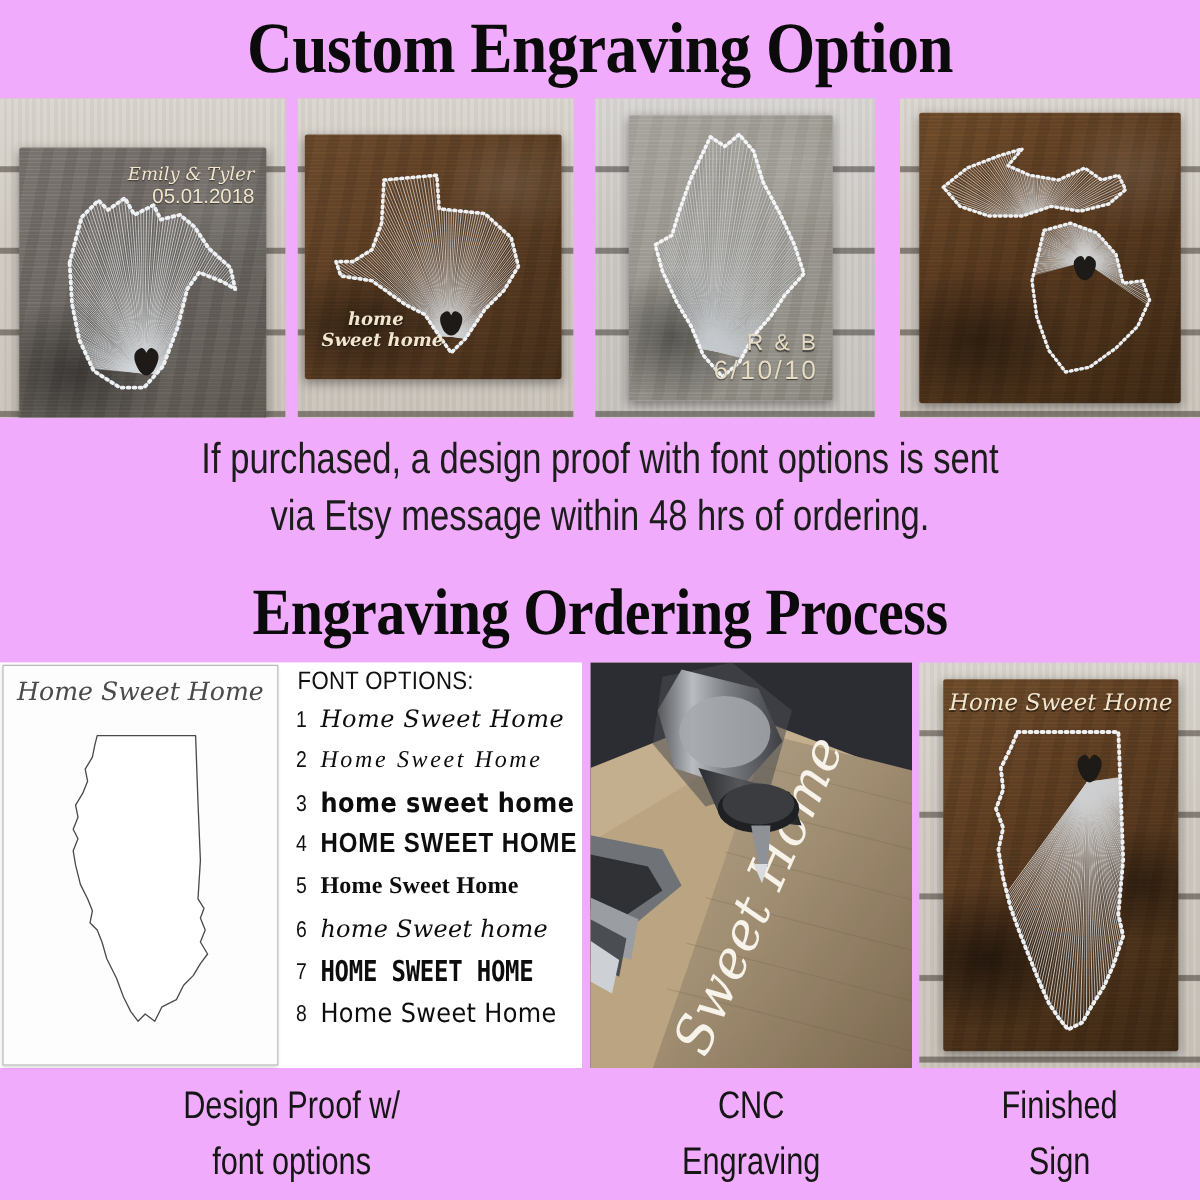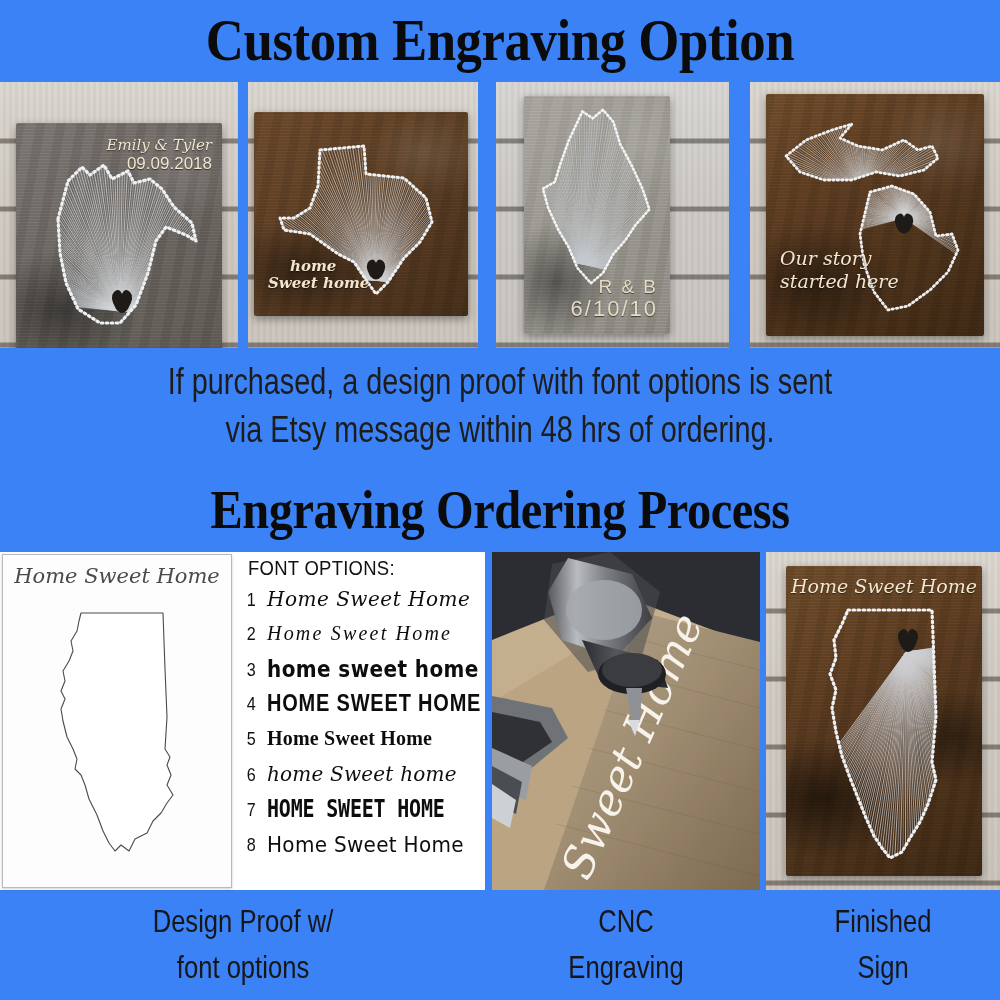--- a/index.html
+++ b/index.html
@@ -7,21 +7,21 @@
     padding: 0;
     background: #ffffff;
   }
   body {
     width: 1000px;
     height: 1000px;
     overflow: hidden;
     font-family: "Liberation Sans", sans-serif;
     color: #111111;
   }
-  .page { position: relative; width: 1000px; height: 1000px; background: #3b82f6; }
+  .page { position: relative; width: 1000px; height: 1000px; background: #f0abfc; }
 
   
   .heading {
     position: absolute;
     left: 0; width: 1000px;
     text-align: center;
     font-family: "Liberation Serif", "DejaVu Serif", serif;
     font-weight: 700;
     color: #0b0b0b;
     transform: scaleX(0.88);
@@ -400,21 +400,21 @@
                 <line x1="104" y1="188" x2="323.73" y2="199.00" opacity="0.56"></line>
               </g>
           </g>
           <path d="M42,96 L52,58 L66,44 L74,52 L88,42 L96,56 L112,48 L118,60 L134,56 L146,66 L158,84
                    L176,100 L180,118 L170,112 L150,104 L140,118 L132,150 L120,182 L104,200 L84,200
                    L62,186 L50,160 L44,130 Z" fill="none" stroke="#eef1f4" stroke-width="3.2" stroke-linejoin="round" stroke-dasharray="1.6 3.4" stroke-linecap="round"></path>
           <path d="M100,186 q-7,-12 -2,-17 q5,-5 8,2 q3,-7 8,-2 q5,5 -2,17 q-6,8 -12,0 Z" fill="#1d1a17"></path>
         </svg>
         <div class="engrave" style="right:10px; top:14px; font-size:15px; text-align:right;">
           <span>Emily &amp; Tyler</span><br>
-          <span style="font-size:17px; font-style:normal; font-family:'Liberation Sans',sans-serif;">09.09.2018</span>
+          <span style="font-size:17px; font-style:normal; font-family:'Liberation Sans',sans-serif;">05.01.2018</span>
         </div>
       </div>
     </div>
 
     <div class="photo" id="photo-texas">
       <div class="wall"></div>
       <div class="board dark-brown" style="left:6px; top:30px; width:214px; height:204px;">
         <div class="grain"></div>
           <div class="blotch"></div>
         <svg class="stringart" viewBox="0 0 214 204">
@@ -600,21 +600,21 @@
         </svg>
         <div class="engrave" style="left:14px; bottom:23px; font-size:15px; line-height:1.18;font-weight:bold;">
           <span style="margin-left:22px; display:inline-block;">home</span><br>
           <span>Sweet home</span>
         </div>
       </div>
     </div>
 
     <div class="photo" id="photo-maine">
       <div class="wall gray"></div>
-      <div class="board gray-paint" style="left:28px; top:14px; width:146px; height:238px;">
+      <div class="board gray-paint" style="left:28px; top:14px; width:170px; height:238px;">
         <div class="grain"></div>
           <div class="blotch"></div>
         <svg class="stringart" viewBox="0 0 170 238">
           <defs>
             <clipPath id="clipME">
               <path d="M68,18 L80,26 L92,16 L104,30 L112,56 L126,82 L138,108 L146,132 L130,150
                        L118,168 L104,184 L92,206 L78,218 L62,200 L52,176 L40,156 L28,130 L22,108
                        L36,100 L42,80 L52,52 Z"></path>
             </clipPath>
           </defs>
@@ -1104,24 +1104,20 @@
                 <line x1="138" y1="124" x2="297.62" y2="227.06" opacity="0.96"></line>
                 <line x1="138" y1="124" x2="294.81" y2="231.28" opacity="0.78"></line>
               </g>
           </g>
           <path d="M20,62 L40,46 L66,36 L86,30 L74,44 L92,52 L116,56 L138,46 L152,56 L166,52
                    L172,64 L158,76 L134,82 L110,78 L86,86 L58,86 L34,78 Z" fill="none" stroke="#eef1f4" stroke-width="2.8" stroke-linejoin="round" stroke-dasharray="1.4 3" stroke-linecap="round"></path>
           <path d="M104,98 L126,92 L148,100 L164,118 L170,142 L186,140 L192,156 L182,178
                    L164,196 L142,212 L122,216 L108,198 L98,170 L94,140 Z" fill="none" stroke="#eef1f4" stroke-width="2.8" stroke-linejoin="round" stroke-dasharray="1.4 3" stroke-linecap="round"></path>
           <path d="M132,136 q-6,-11 -1,-15 q5,-4 7,2 q2,-6 7,-2 q5,4 -1,15 q-6,7 -12,0 Z" fill="#1d1a17"></path>
         </svg>
-        <div class="engrave" style="left:14px; bottom:42px; font-size:19px; line-height:1.25;">
-          <span>Our story</span><br>
-          <span>started here</span>
-        </div>
       </div>
     </div>
 
   </div>
 
   <div class="body-copy">
     <span class="ln">If purchased, a design proof with font options is sent</span>
     <span class="ln">via Etsy message within 48 hrs of ordering.</span>
   </div>
 

